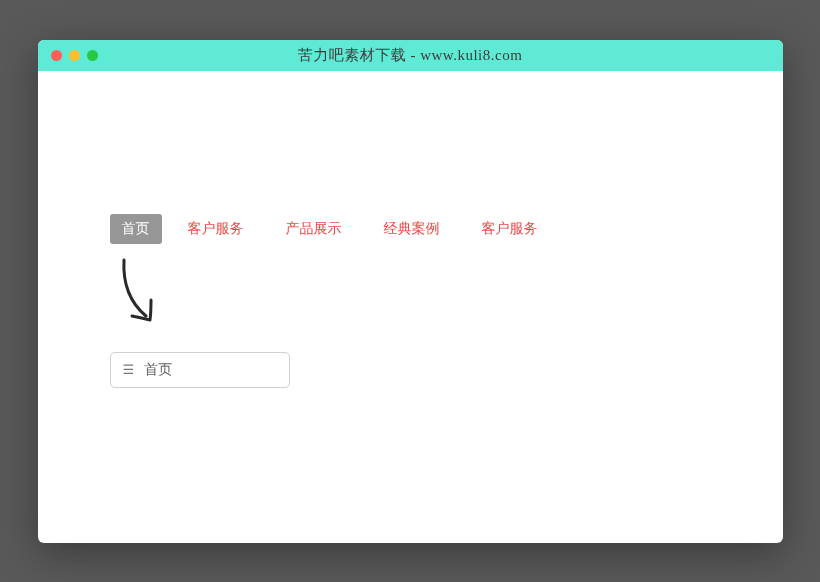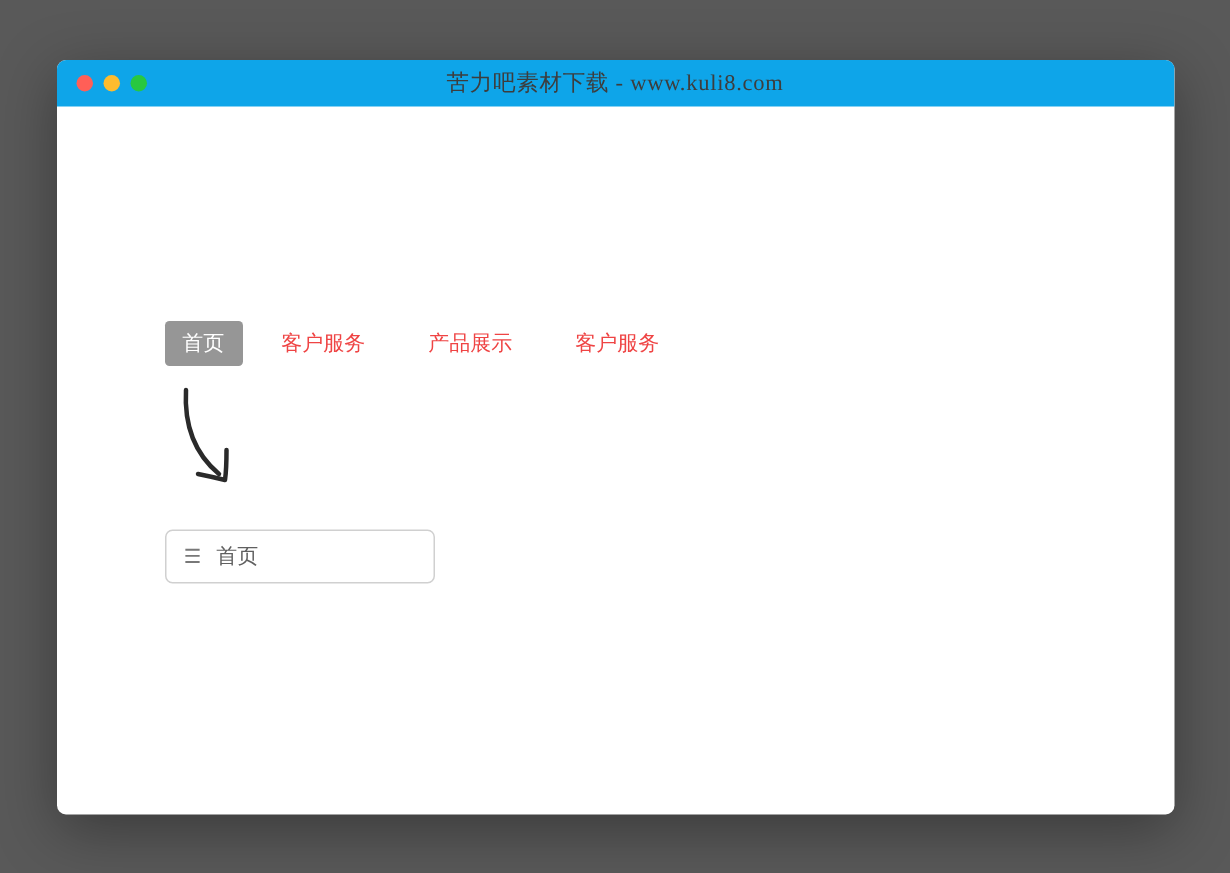--- a/index.html
+++ b/index.html
@@ -24,21 +24,21 @@
       background: #ffffff;
       border-radius: 6px;
       box-shadow: 0 10px 40px rgba(0, 0, 0, 0.35);
       overflow: hidden;
       display: flex;
       flex-direction: column;
     }
     
     .titlebar {
       height: 31px;
-      background: #0ea5e9;
+      background: #5eead4;
       display: flex;
       align-items: center;
       position: relative;
       flex-shrink: 0;
     }
     
     .traffic-lights {
       display: flex;
       gap: 7px;
       margin-left: 13px;
@@ -135,20 +135,21 @@
     </div>
     <div class="window-title">苦力吧素材下载 - www.kuli8.com</div>
   </div>
 
   <div class="content">
 
     <div class="nav-tabs">
       <div class="tab active">首页</div>
       <div class="tab">客户服务</div>
       <div class="tab">产品展示</div>
+      <div class="tab">经典案例</div>
       <div class="tab">客户服务</div>
     </div>
 
     <div class="arrow-container">
       <svg width="60" height="72" viewBox="0 0 60 72">
         <path d="M 6 2 Q 4 38, 28 58" stroke="#2a2a2a" stroke-width="3" fill="none" stroke-linecap="round"></path>
         <path d="M 33 42 Q 33 55, 32 62 Q 24 60, 14 58" stroke="#2a2a2a" stroke-width="3" fill="none" stroke-linecap="round" stroke-linejoin="round"></path>
       </svg>
     </div>
 

